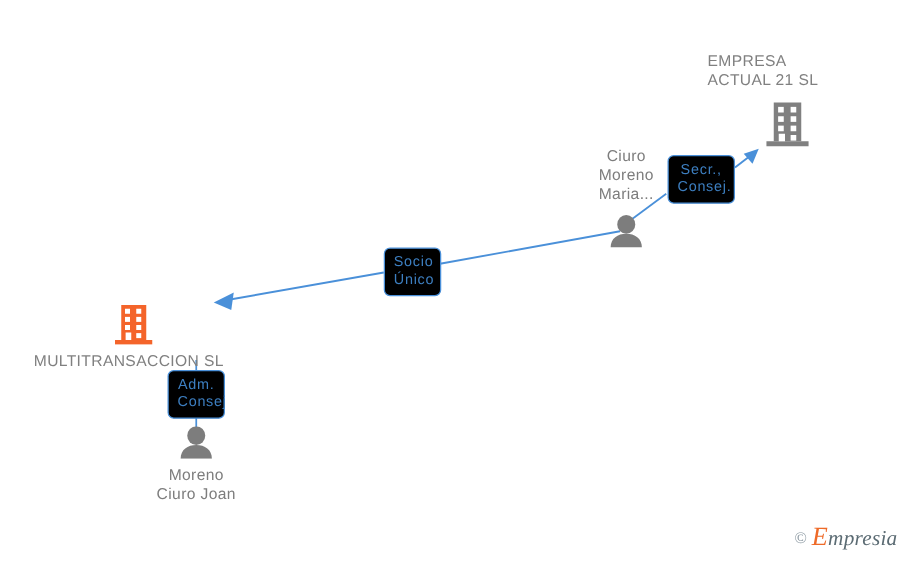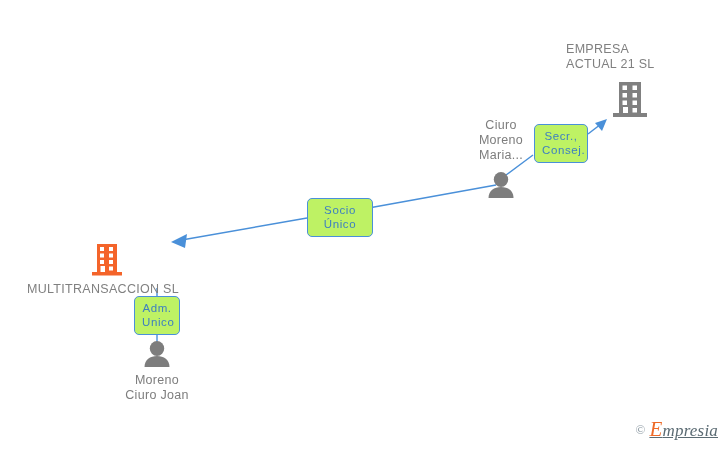--- a/index.html
+++ b/index.html
@@ -53,21 +53,21 @@
     position: absolute;
     line-height: 0;
   }
 
   
   .rel-chip {
     position: absolute;
     box-sizing: border-box;
     border: 1.4px solid #4a90d9;
     border-radius: 5px;
-    background: #bef264;
+    background: #000000;
     color: #3d7fc1;
     font-size: 11.5px;
     line-height: 14px;
     letter-spacing: 0.6px;
     text-align: center;
     padding: 4px 7px 5px 7px;
     white-space: pre-line;
     z-index: 5;
   }
 
@@ -85,21 +85,20 @@
     color: #8d9aa3;
     font-size: 13px;
     font-family: "Liberation Serif", serif;
   }
   #watermark .wm-name {
     font-family: "Liberation Serif", serif;
     font-style: italic;
     font-size: 17px;
     color: #5b6b73;
     letter-spacing: 0.2px;
-    text-decoration: underline;
   }
   #watermark .wm-name .wm-first {
     color: #ee6a28;
     font-size: 21px;
   }
 </style>
 </head>
 <body>
 
 <div id="canvas">
@@ -183,24 +182,24 @@
         <path d="M1.5 26 C1.5 18.6 7.2 15 14 15 C20.8 15 26.5 18.6 26.5 26 Z" fill="#7d7d7d"></path>
       </svg>
     </div>
     <div class="person-label" style="left:-8px; top:32px; width:108px;">Moreno
 Ciuro Joan</div>
   </div>
 
   <div class="rel-chip" style="left:534px; top:124px; width:54px;">Secr.,
 Consej.</div>
 
-  <div class="rel-chip" style="left:307px; top:198px; width:66px;">Socio
+  <div class="rel-chip" style="left:307px; top:198px; width:46px;">Socio
 Único</div>
 
   <div class="rel-chip" style="left:134px; top:296px; width:46px;">Adm.
-Unico</div>
+Consej</div>
 
   <div id="watermark">
     <span class="wm-c">©</span>
     <span class="wm-name"><span class="wm-first">E</span><span>mpresia</span></span>
   </div>
 
 </div>
 
 </body></html>

